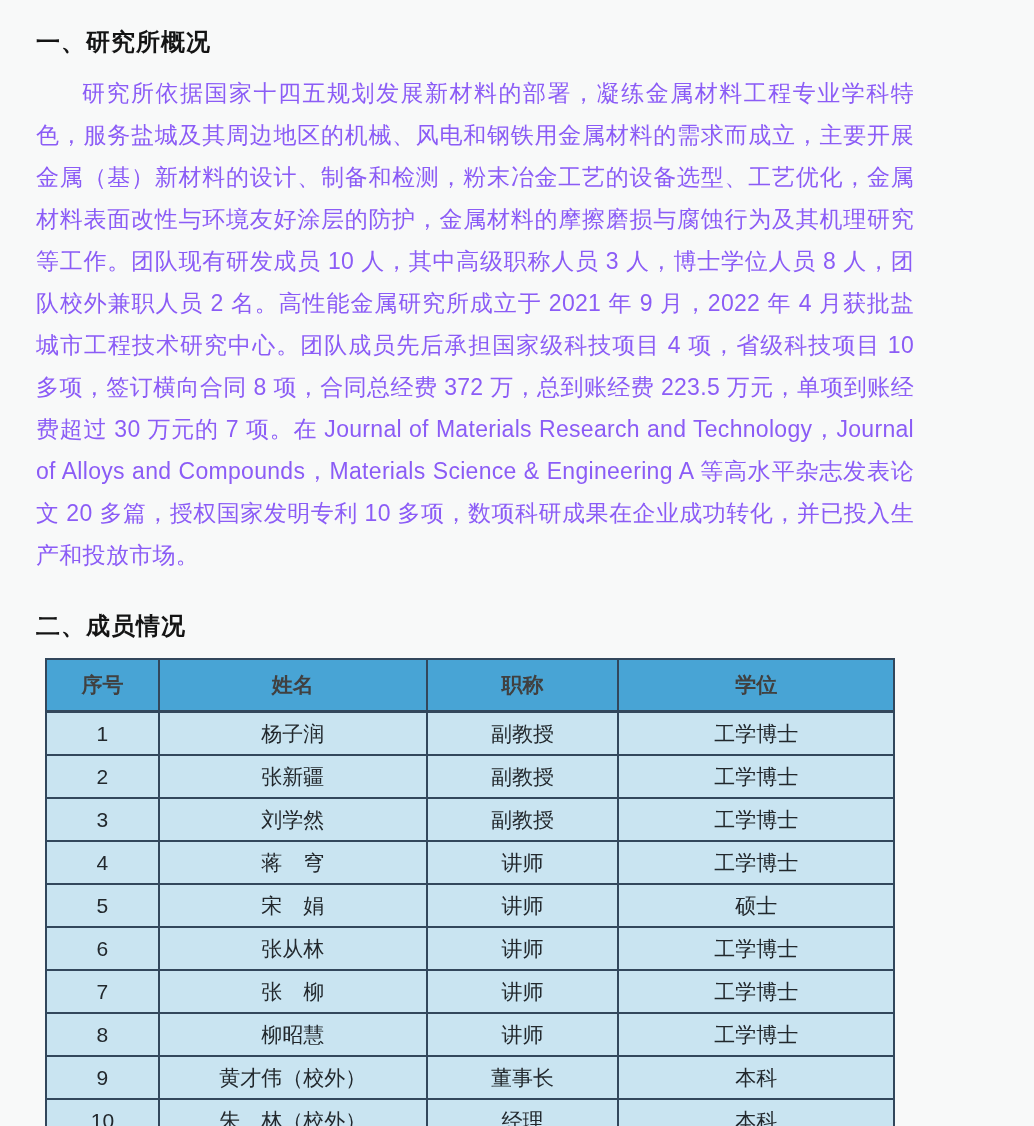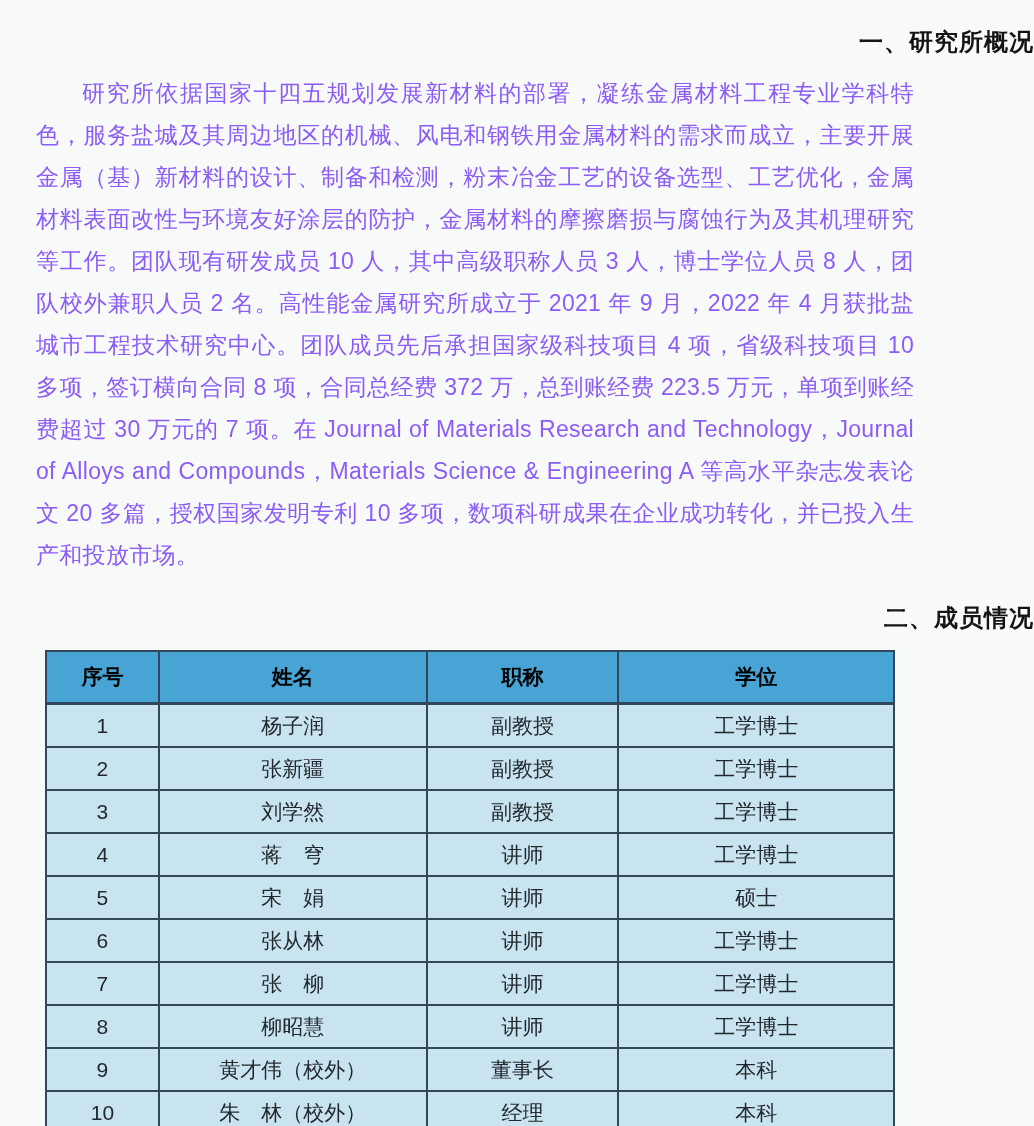--- a/index.html
+++ b/index.html
@@ -20,53 +20,52 @@
     box-sizing:border-box;
     width:1034px;height:1126px;
     padding:26px 0 0 36px;
   }
   .section-heading{
     font-size:24px;
     font-weight:bold;
     color:#141414;
     margin:0 0 14px 0;
     letter-spacing:1px;
-    text-align:right;
   }
   .overview-paragraph{
     width:878px;
     margin:0;
     font-size:23px;
     line-height:42px;
     color:#8b5cf6;
     text-align:justify;
     text-indent:2em;
     letter-spacing:0.3px;
   }
   .members-heading{
-    margin-top:26px;
+    margin-top:34px;
     margin-bottom:16px;
   }
   table.members{
     border-collapse:collapse;
     margin-left:9px;
     width:850px;
     table-layout:fixed;
   }
   table.members th,
   table.members td{
     border:2px solid var(--border);
     text-align:center;
     vertical-align:middle;
     font-size:21px;
     padding:0;
   }
   table.members th{
     background:var(--header-bg);
-    color:#000000;
+    color:#404040;
     font-weight:bold;
     height:50px;
     border-bottom:3px solid var(--border);
   }
   table.members td{
     background:var(--row-bg);
     color:#22282d;
     height:41px;
   }
   col.c-no{width:13.3%;}

